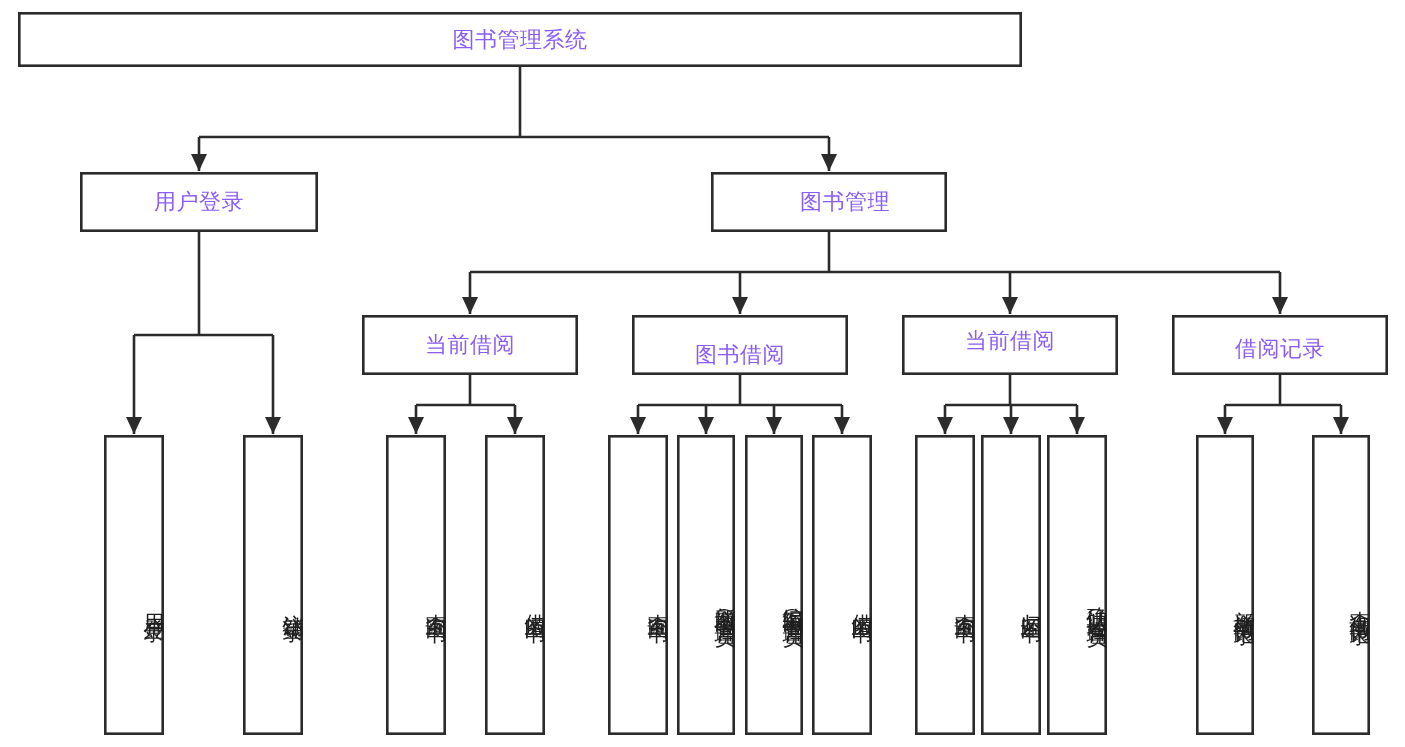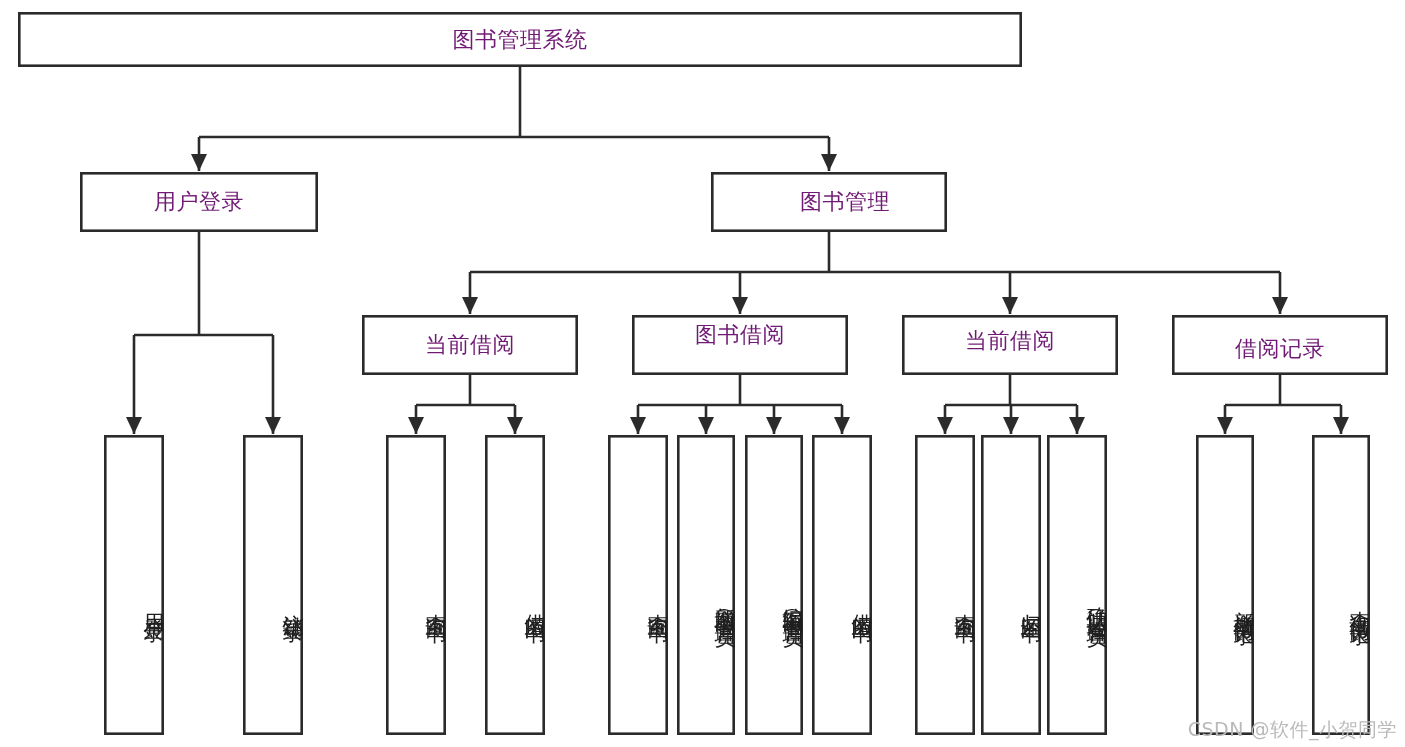--- a/index.html
+++ b/index.html
@@ -46,21 +46,21 @@
   }
   .arrow-head {
     fill: #2b2b2b;
     stroke: none;
   }
   .node-label {
     position: absolute;
     display: flex;
     align-items: center;
     justify-content: center;
-    color: #701a75;
+    color: #8b5cf6;
     font-size: 22px;
     letter-spacing: 0.5px;
     white-space: nowrap;
     pointer-events: none;
   }
   .leaf-label {
     position: absolute;
     display: flex;
     align-items: flex-start;
     justify-content: center;
@@ -166,33 +166,32 @@
         <line x1="1341" y1="405" x2="1341" y2="434" class="connector"></line>
         <polygon points="1333,417 1349,417 1341,434" class="arrow-head"></polygon>
       </g>
   </svg>
 
   <div id="labels-layer">
       <div class="node-label" style="left: 18px; top: 12px; width: 1004px; height: 55px;">图书管理系统</div>
       <div class="node-label" style="left: 80px; top: 172px; width: 238px; height: 60px;">用户登录</div>
       <div class="node-label" style="left: 711px; top: 172px; width: 236px; height: 60px; margin-left: 16px;">图书管理</div>
       <div class="node-label" style="left: 362px; top: 315px; width: 216px; height: 60px;">当前借阅</div>
-      <div class="node-label" style="left: 632px; top: 303px; width: 216px; height: 64px; text-align: right;">图书借阅</div>
+      <div class="node-label" style="left: 632px; top: 323px; width: 216px; height: 64px; text-align: right;">图书借阅</div>
       <div class="node-label" style="left: 902px; top: 315px; width: 216px; height: 52px; border-radius: 26px;">当前借阅</div>
       <div class="node-label" style="left: 1172px; top: 315px; width: 216px; height: 68px;">借阅记录</div>
       <div class="leaf-label" style="left: 104px; top: 435px; width: 60px; height: 300px; padding-top: 18px;">用户登录</div>
       <div class="leaf-label" style="left: 243px; top: 435px; width: 60px; height: 300px; padding-top: 18px;">注销登录</div>
       <div class="leaf-label" style="left: 386px; top: 435px; width: 60px; height: 300px; padding-top: 18px;">查询图书</div>
       <div class="leaf-label" style="left: 485px; top: 435px; width: 60px; height: 300px; padding-top: 18px;">借阅图书</div>
       <div class="leaf-label" style="left: 608px; top: 435px; width: 60px; height: 300px; padding-top: 18px;">查询图书</div>
       <div class="leaf-label" style="left: 677px; top: 435px; width: 58px; height: 300px; padding-top: 18px;">新增图书（管理员）</div>
       <div class="leaf-label" style="left: 745px; top: 435px; width: 58px; height: 300px; padding-top: 18px;">编辑图书（管理员）</div>
       <div class="leaf-label" style="left: 812px; top: 435px; width: 60px; height: 300px; padding-top: 18px;">借阅图书</div>
       <div class="leaf-label" style="left: 915px; top: 435px; width: 60px; height: 300px; padding-top: 18px;">查询图书</div>
       <div class="leaf-label" style="left: 981px; top: 435px; width: 60px; height: 300px; padding-top: 18px;">归还图书</div>
       <div class="leaf-label" style="left: 1047px; top: 435px; width: 60px; height: 300px; padding-top: 18px;">确认归还（管理员）</div>
       <div class="leaf-label" style="left: 1196px; top: 435px; width: 58px; height: 300px; padding-top: 18px;">新增借阅记录</div>
       <div class="leaf-label" style="left: 1312px; top: 435px; width: 58px; height: 300px; padding-top: 18px;">查询借阅记录</div>
     </div>
 
-  <div class="watermark">CSDN @软件_小贺同学</div>
 
 </div>
 
 </body></html>

